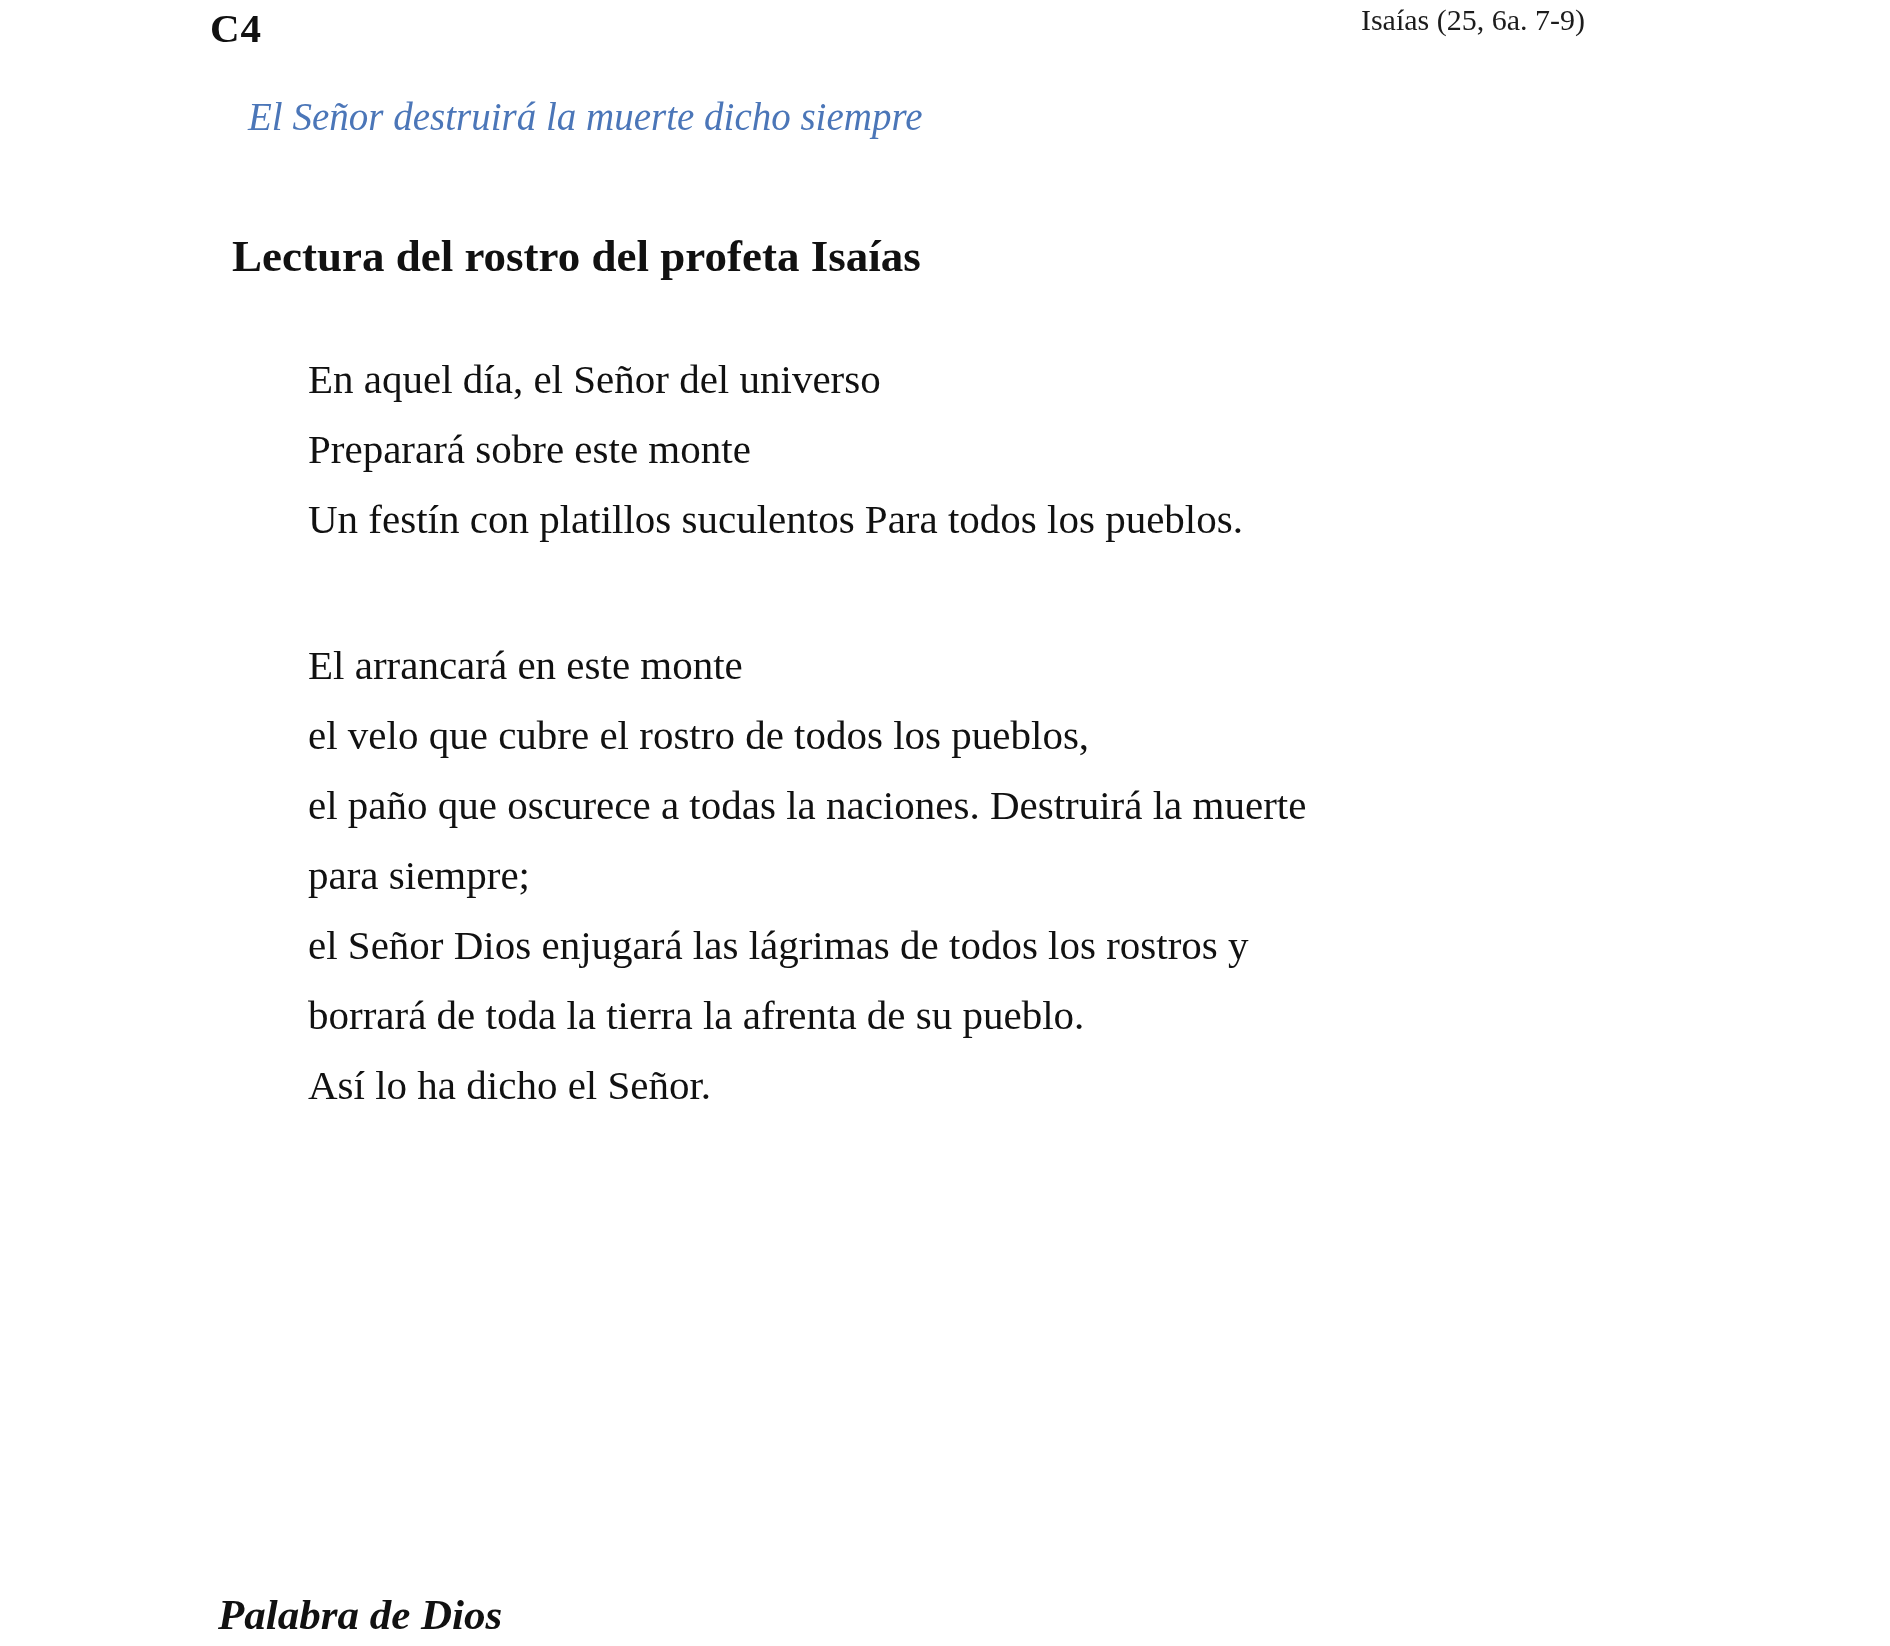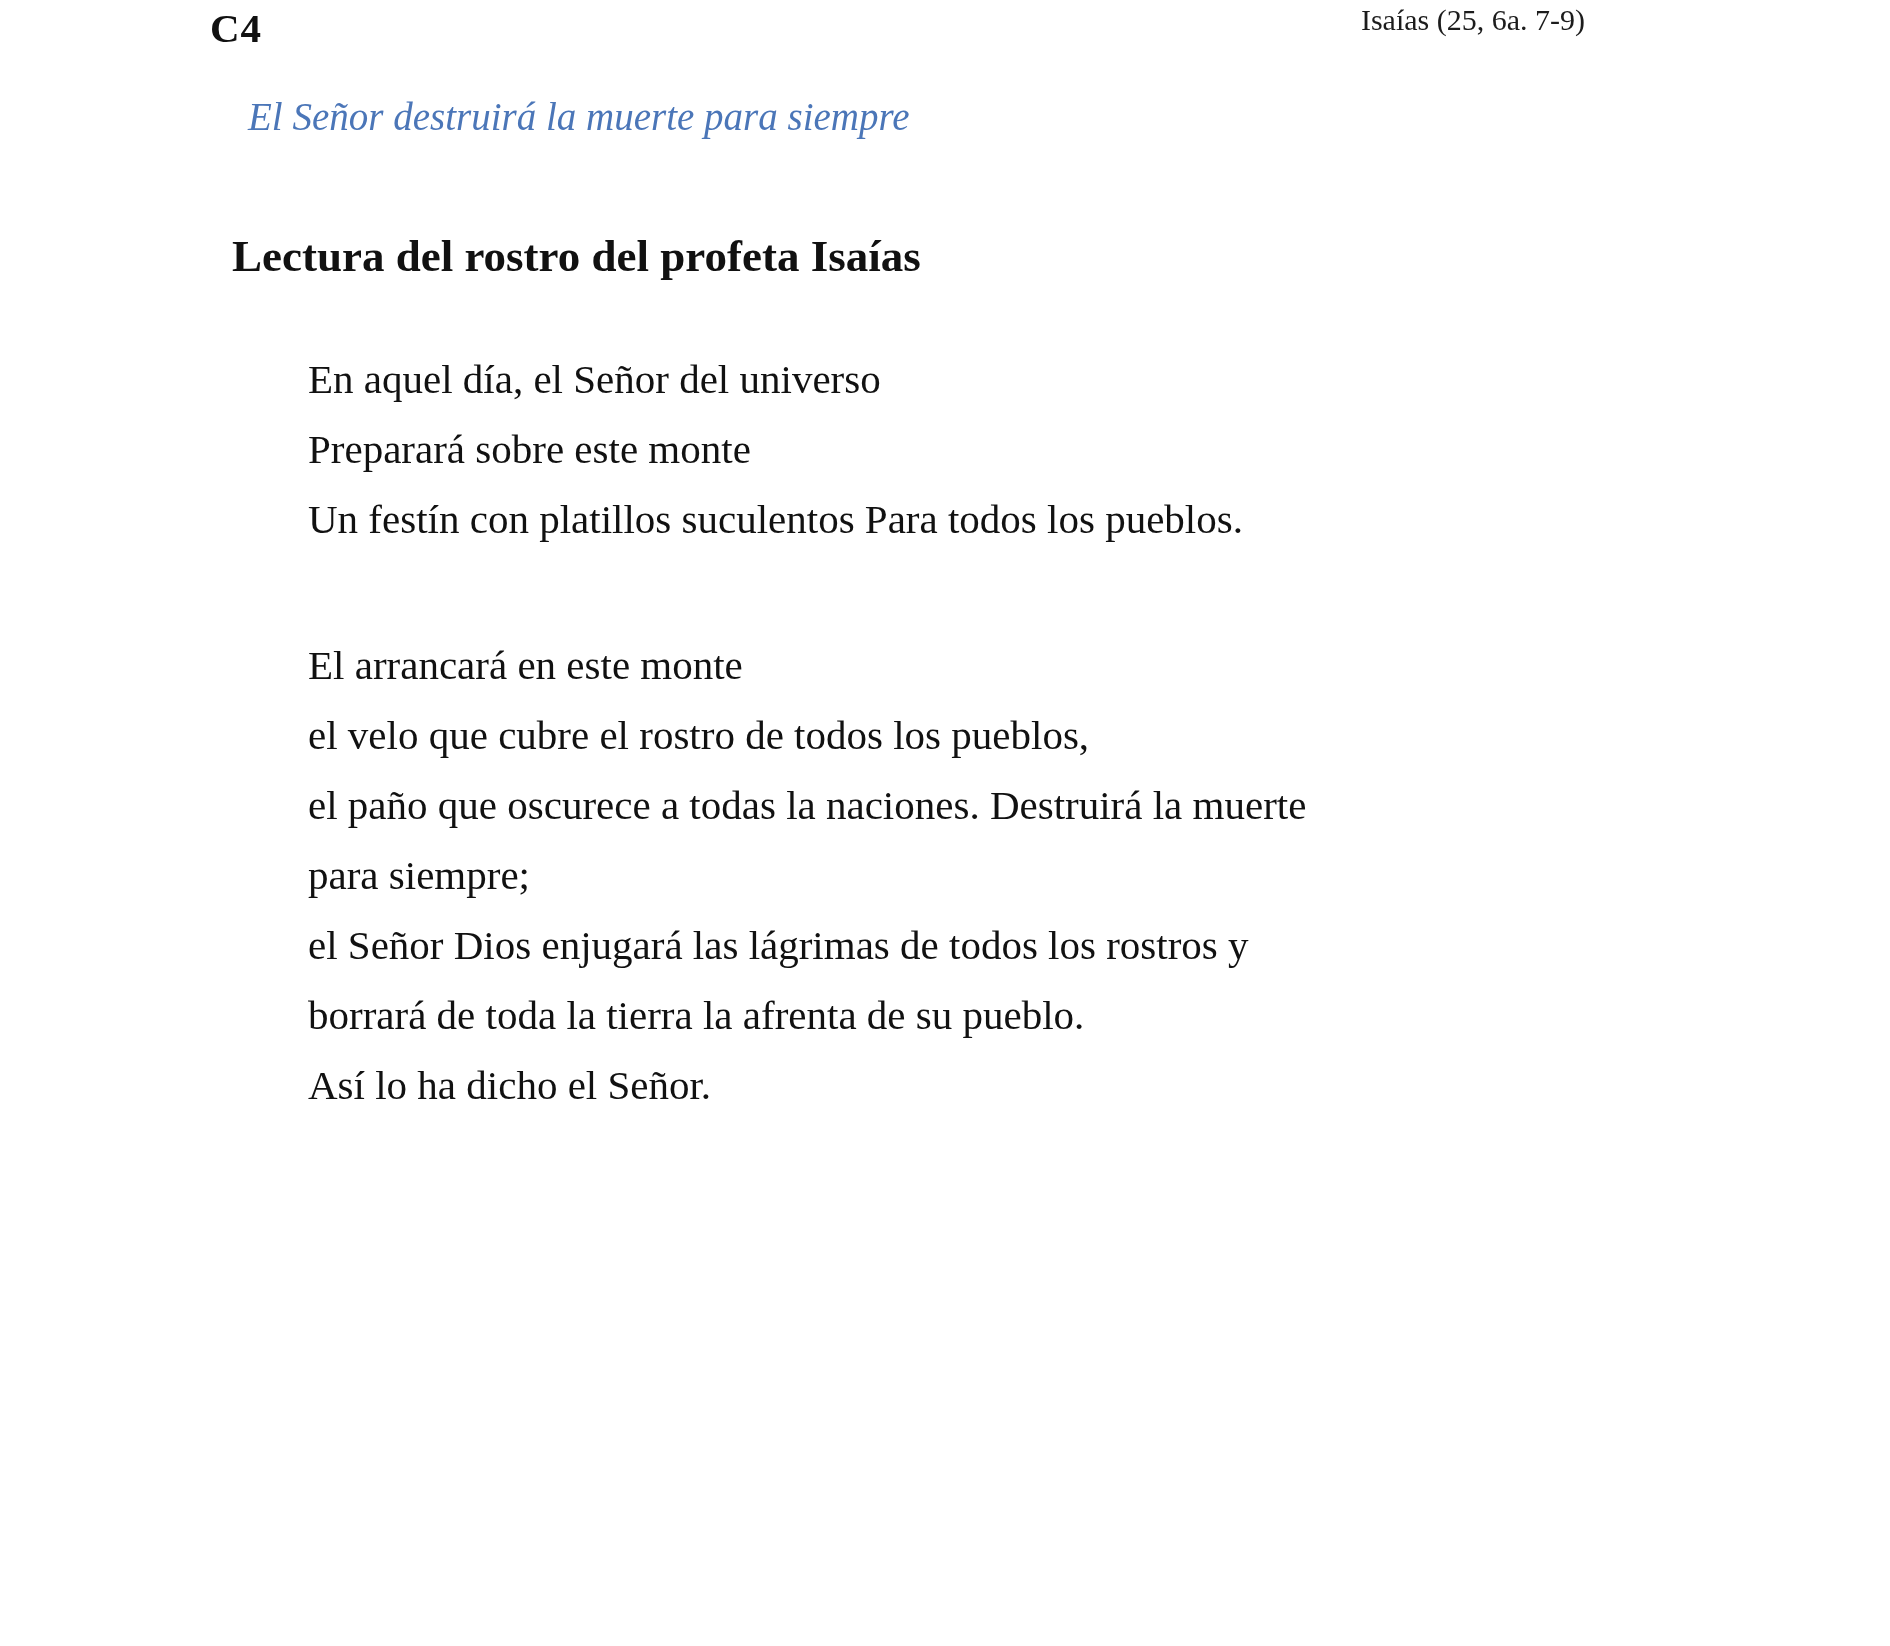--- a/index.html
+++ b/index.html
@@ -64,21 +64,21 @@
 </style>
 </head>
 <body>
 
 <div class="page">
 
   <div class="code">C4</div>
 
   <div class="reference">Isaías (25, 6a. 7-9)</div>
 
-  <div class="subtitle">El Señor destruirá la muerte para siempre</div>
+  <div class="subtitle">El Señor destruirá la muerte dicho siempre</div>
 
   <div class="title">Lectura del rostro del profeta Isaías</div>
 
   <div class="reading">
 
     <div class="para">
       <div class="line">En aquel día, el Señor del universo</div>
       <div class="line">Preparará sobre este monte</div>
       <div class="line">Un festín con platillos suculentos Para todos los pueblos.</div>
     </div>
@@ -89,14 +89,15 @@
       <div class="line">el paño que oscurece a todas la naciones. Destruirá la muerte</div>
       <div class="line">para siempre;</div>
       <div class="line">el Señor Dios enjugará las lágrimas de todos los rostros y</div>
       <div class="line">borrará de toda la tierra la afrenta de su pueblo.</div>
       <div class="line">Así lo ha dicho el Señor.</div>
     </div>
 
 
   </div>
 
+  <div class="closing">Palabra de Dios</div>
 
 </div>
 
 </body></html>

